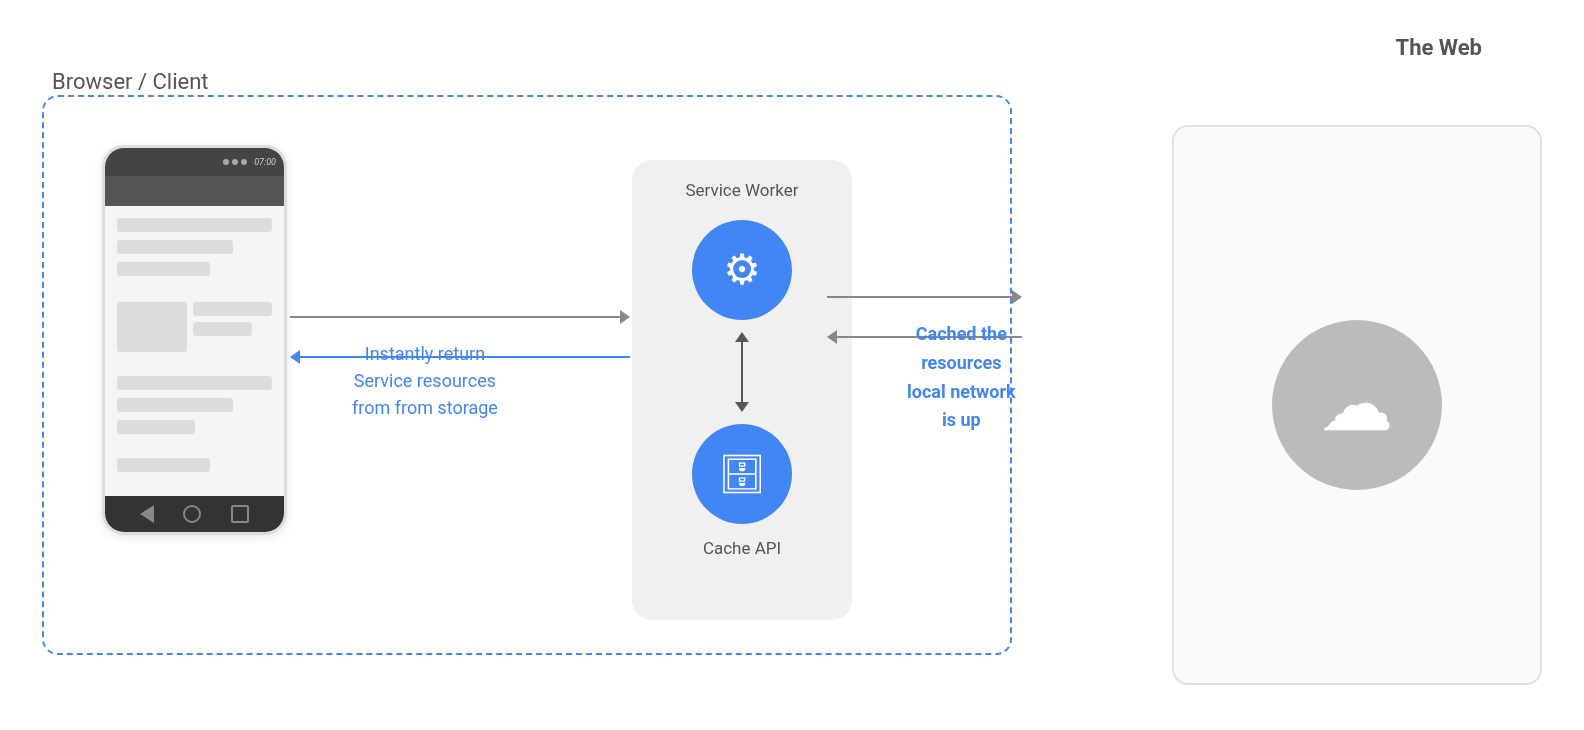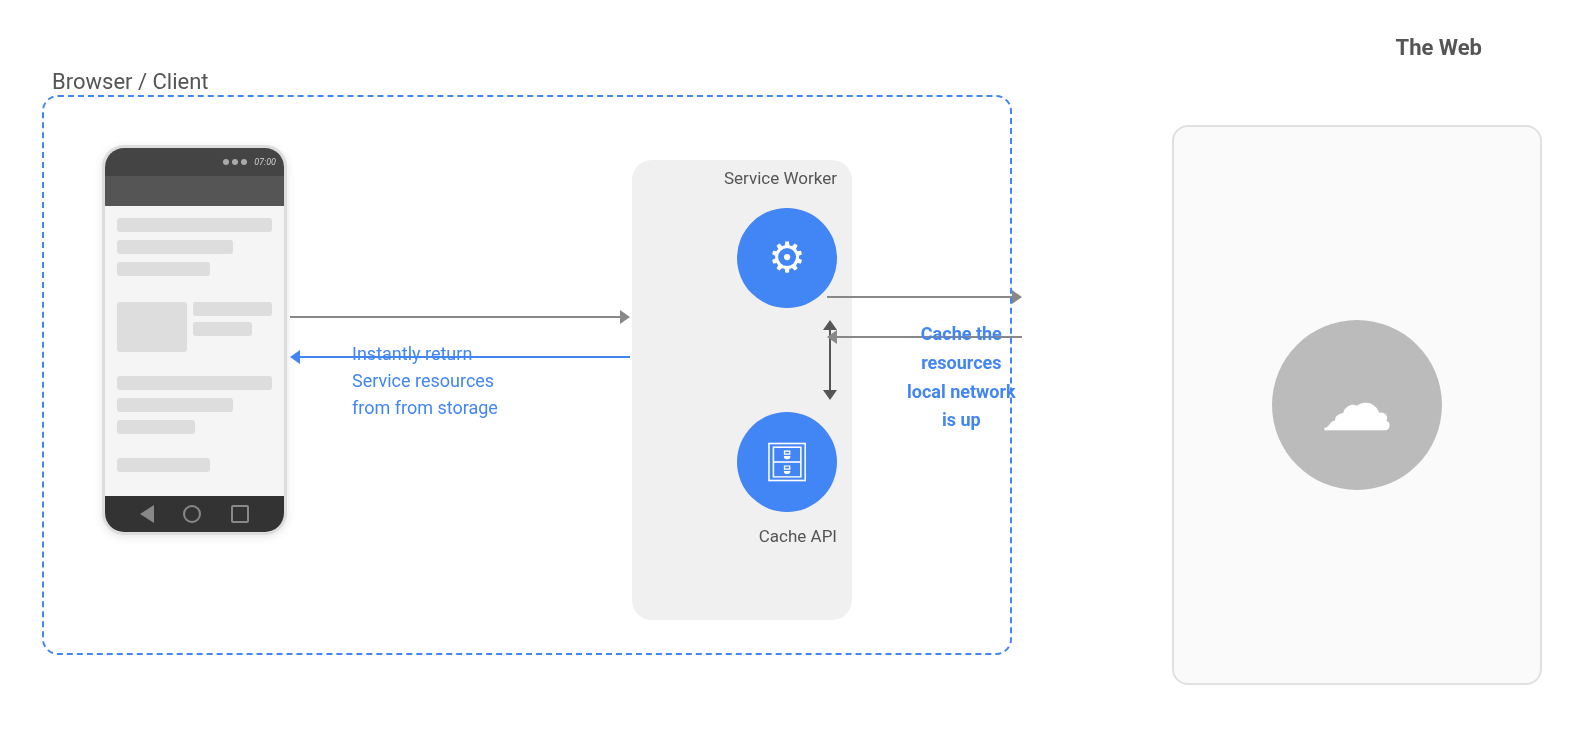--- a/index.html
+++ b/index.html
@@ -161,22 +161,22 @@
     .service-worker-area {
       position: absolute;
       top: 115px;
       left: 590px;
       width: 220px;
       height: 460px;
       background: #f0f0f0;
       border-radius: 20px;
       display: flex;
       flex-direction: column;
-      align-items: flex-end;
-      padding: 8px 15px;
+      align-items: center;
+      padding: 20px 15px;
     }
 
     .sw-label {
       font-size: 17px;
       color: #555;
       margin-bottom: 20px;
     }
 
     
     .circle-blue {
@@ -257,20 +257,21 @@
       border-top: 7px solid transparent;
       border-bottom: 7px solid transparent;
       border-right: 10px solid #888;
     }
 
     
     .cached-text {
       position: absolute;
       top: 295px;
       left: 310px;
+      text-align: center;
       color: #4285F4;
       font-size: 18px;
       line-height: 1.5;
     }
 
     
     .web-area {
       position: absolute;
       top: 50px;
       right: 0;
@@ -411,21 +412,21 @@
       <div class="arrow-shaft-h" style="width:100%;"></div>
       <div class="arrow-head-right"></div>
     </div>
 
     <div style="position:absolute; top:255px; left:-195px; width:195px; display:flex; align-items:center; flex-direction:row-reverse;">
       <div class="arrow-shaft-h" style="width:100%;"></div>
       <div class="arrow-head-left"></div>
     </div>
 
     <div style="position:absolute; top:245px; left:-115px; text-align:center; color:#4285F4; font-size:18px; line-height:1.6;">
-      <div>Cache the</div>
+      <div>Cached the</div>
       <div>resources</div>
       <div>local network</div>
       <div>is up</div>
     </div>
 
   </div>
 
 </div>
 
 </body></html>

